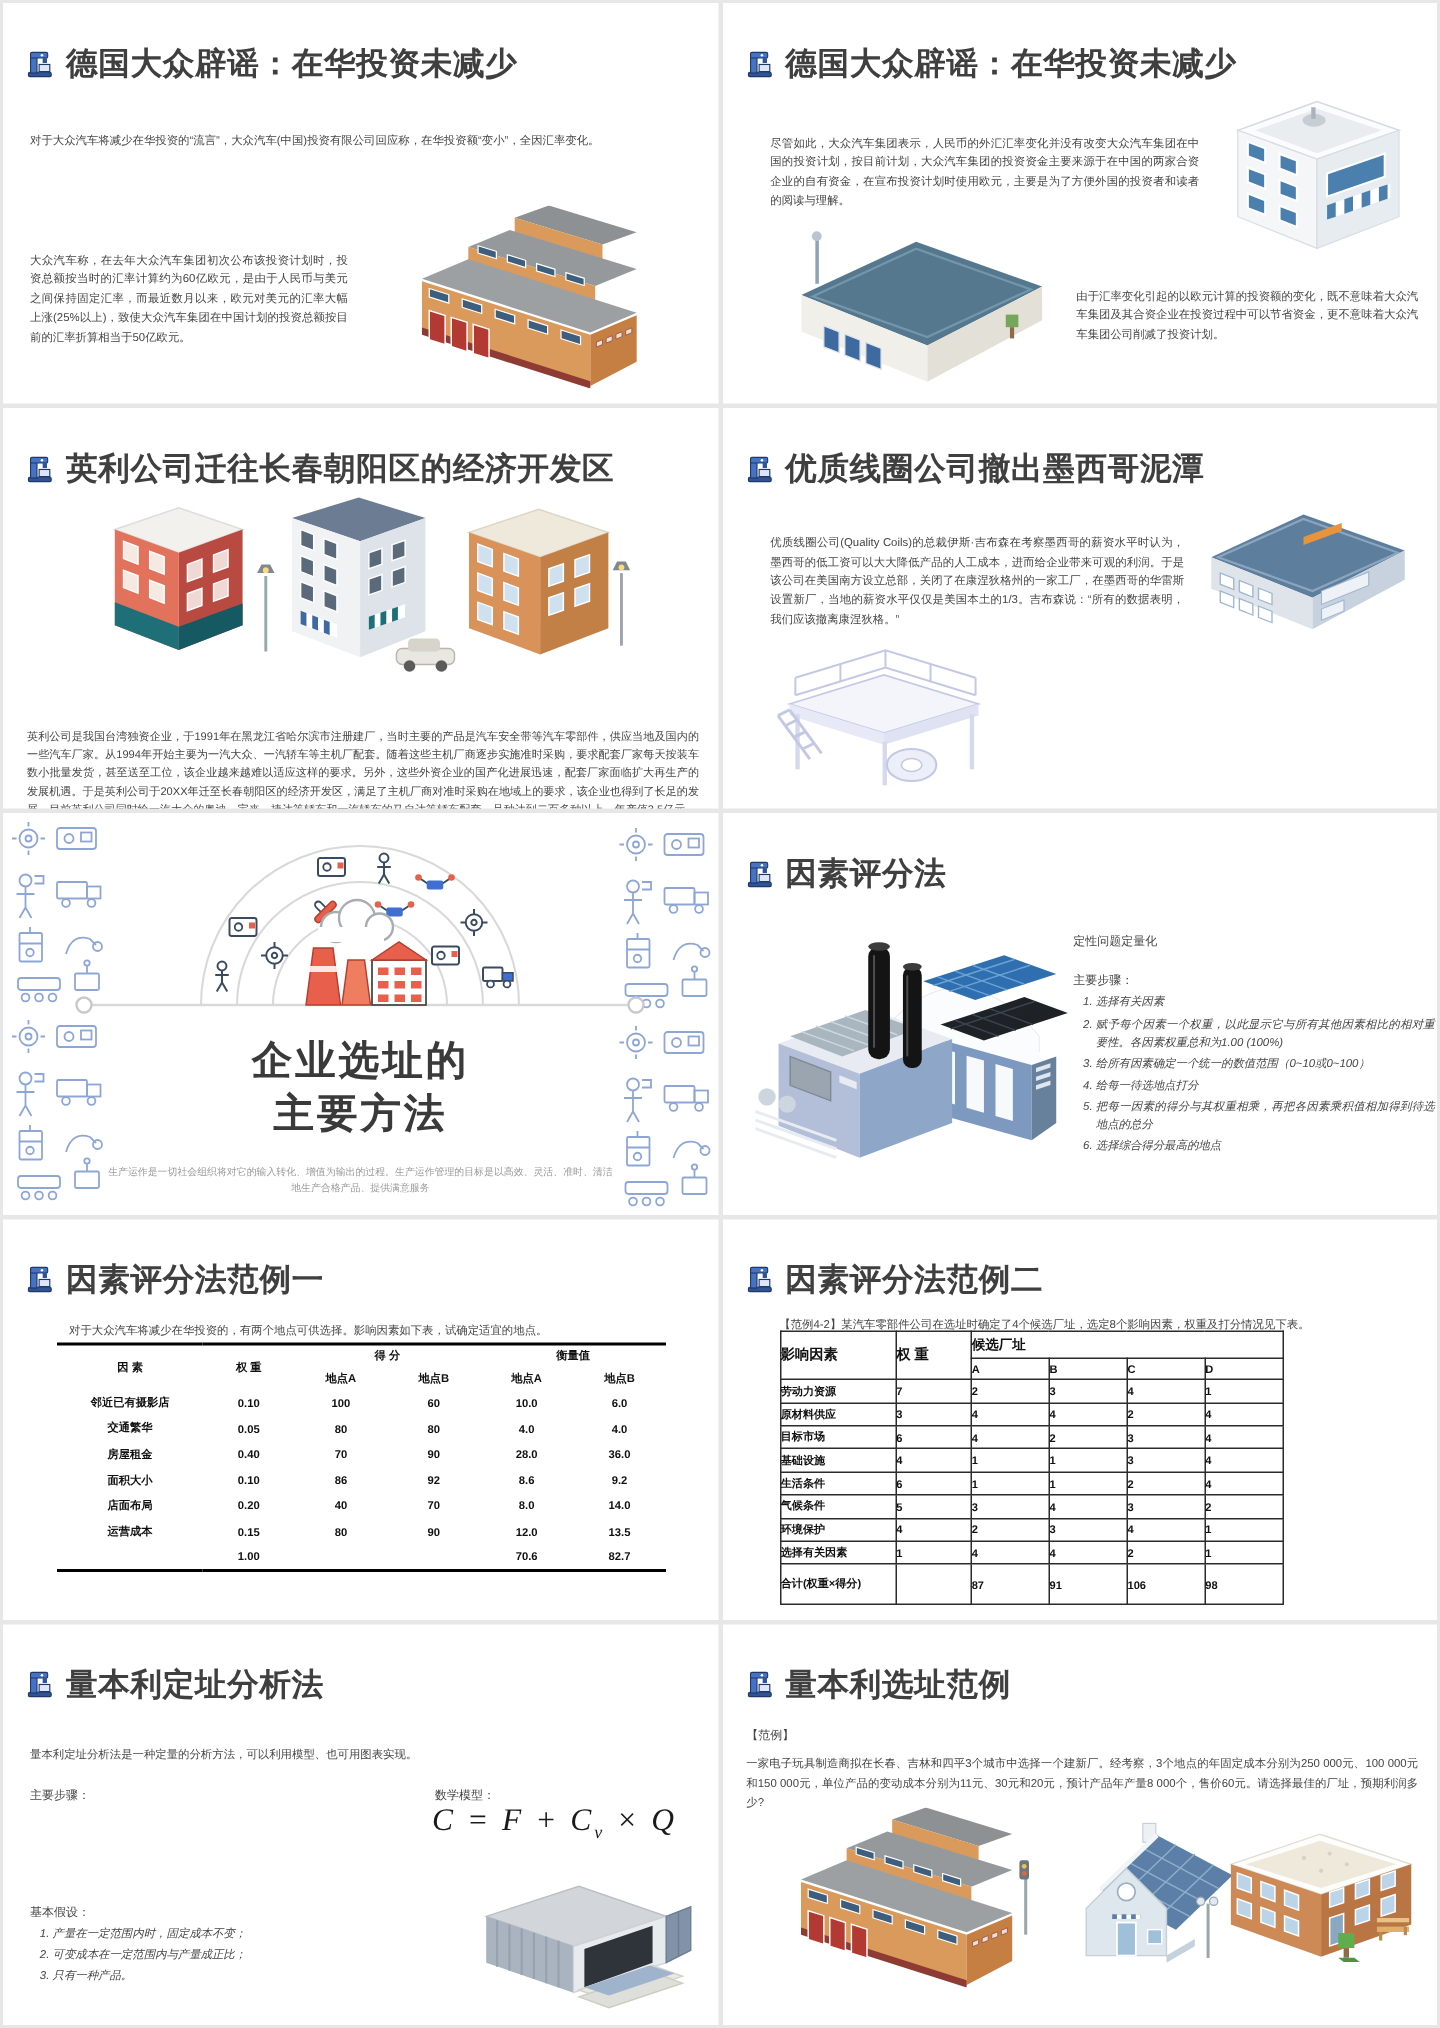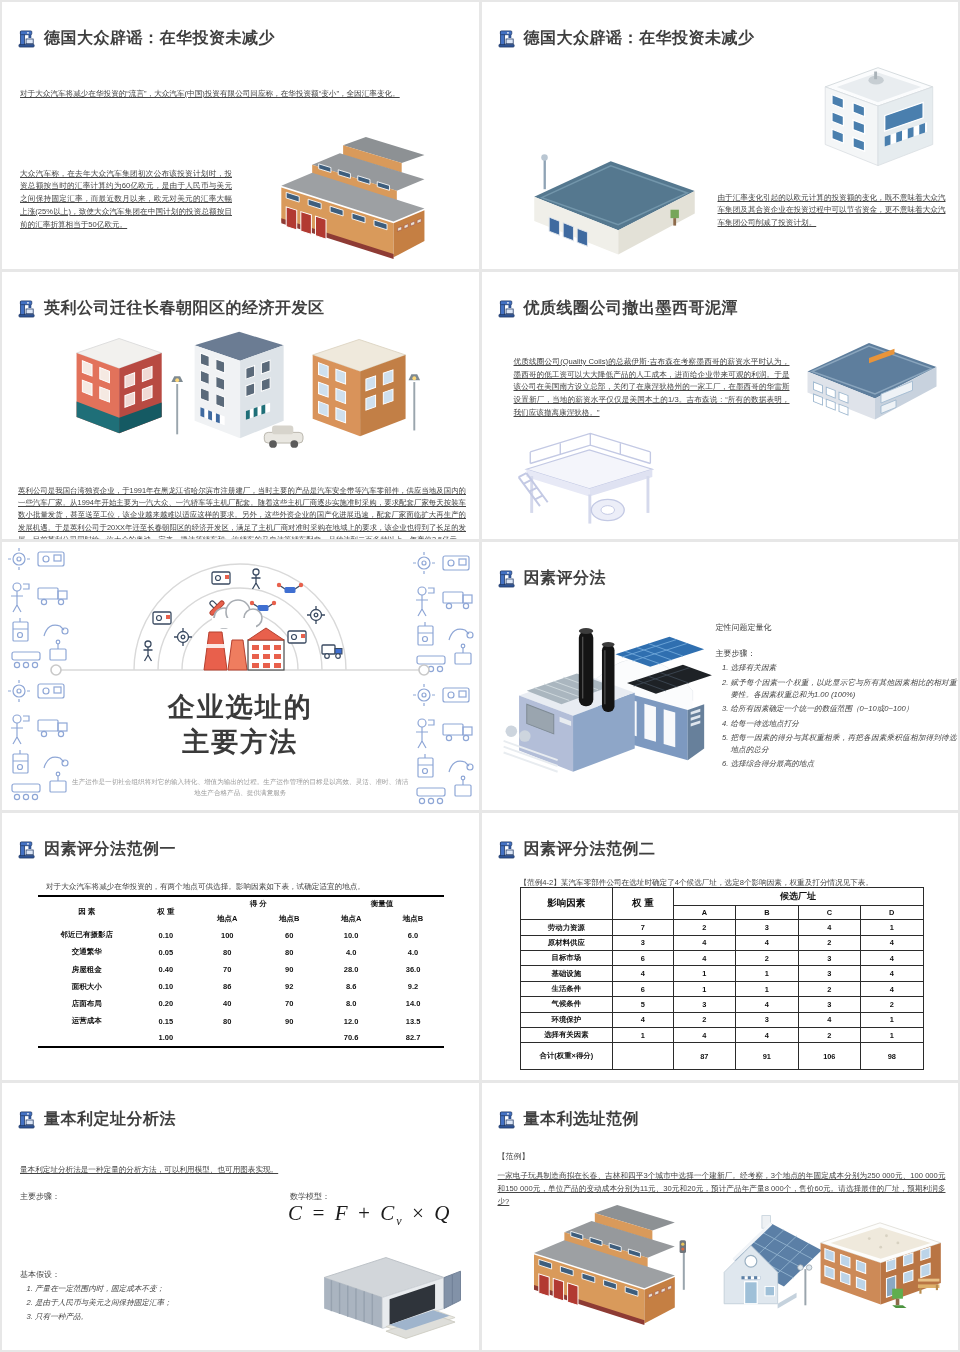--- a/index.html
+++ b/index.html
@@ -3,41 +3,41 @@
 <meta charset="utf-8">
 <style>
   html,body{margin:0;padding:0;background:#ededed;}
   body{font-family:"Liberation Sans","DejaVu Sans",sans-serif;color:#404040;}
   .sheet{width:960px;height:1352px;box-sizing:border-box;display:grid;
          grid-template-columns:repeat(2,1fr);grid-template-rows:repeat(5,1fr);
          gap:3px;padding:2px;background:#e7e7e7;}
   .slide{position:relative;background:#fff;overflow:hidden;}
   .sl-header{position:absolute;top:26px;left:16px;display:flex;align-items:center;gap:7px;}
   .sl-header .mk-icon{width:19px;height:19px;flex:0 0 auto;}
-  .sl-title{margin:0;font-size:16px;font-weight:600;color:#3f3f3f;letter-spacing:.5px;white-space:nowrap;}
-  .para{position:absolute;font-size:7.6px;line-height:1.68;color:#454545;text-align:justify;text-decoration:underline;}
+  .sl-title{margin:0;font-size:21px;font-weight:600;color:#3f3f3f;letter-spacing:.5px;white-space:nowrap;}
+  .para{position:absolute;font-size:7.6px;line-height:1.68;color:#454545;text-align:justify;}
   .label{position:absolute;font-size:8px;color:#454545;}
   ol.steps{position:absolute;margin:0;padding-left:13px;font-size:7.6px;line-height:1.62;color:#454545;font-style:italic;}
   ol.steps li{margin-bottom:2px;text-align:justify;}
   .illus{position:absolute;}
   
   .cover-title{position:absolute;left:0;right:0;top:148px;text-align:center;
                font-size:27px;line-height:1.3;font-weight:600;color:#3a3a3a;letter-spacing:2px;}
   .cover-sub{position:absolute;left:70px;right:70px;top:227px;text-align:center;
              font-size:6.6px;line-height:1.7;color:#9a9a9a;}
   
   table.tb1{position:absolute;left:36px;top:82px;width:406px;border-collapse:collapse;
             border-top:2px solid #000;border-bottom:2px solid #000;
             font-size:7.5px;font-weight:bold;color:#111;text-align:center;table-layout:fixed;}
   table.tb1 th{font-weight:bold;padding:2.5px 0;}
   table.tb1 td{padding:3.6px 0;}
   table.tb1 col.c-factor{width:24%;} table.tb1 col.c-w{width:15%;}
   
-  table.tb2{position:absolute;left:38px;top:74px;width:404px;border-collapse:collapse;
-            font-size:7.4px;font-weight:bold;color:#111;text-align:center;table-layout:fixed;}
+  table.tb2{position:absolute;left:38px;top:74px;width:336px;border-collapse:collapse;
+            font-size:7.4px;font-weight:bold;color:#111;text-align:left;table-layout:fixed;}
   table.tb2 th,table.tb2 td{border:1px solid #2b2b2b;padding:2.2px 0;font-weight:bold;}
   table.tb2 tbody tr:last-child td{padding:8px 0;border-top:1.5px solid #2b2b2b;}
   table.tb2 col.c-factor{width:23%;} table.tb2 col.c-w{width:15%;}
   
   .formula{position:absolute;font-family:"Liberation Serif","DejaVu Serif",serif;
            font-style:italic;font-size:21px;color:#1a1a1a;letter-spacing:2px;}
   .formula sub{font-size:12px;}
 </style>
 </head>
 <body>
@@ -158,20 +158,21 @@
     </svg>
   </div>
 
   <div class="slide">
     <div class="sl-header">
       <svg class="mk-icon" viewBox="0 0 20 20">
           <use href="#mk"></use>
         </svg>
       <h2 class="sl-title">德国大众辟谣：在华投资未减少</h2>
     </div>
+    <p class="para" style="left:32px;top:80px;width:286px">尽管如此，大众汽车集团表示，人民币的外汇汇率变化并没有改变大众汽车集团在中国的投资计划，按目前计划，大众汽车集团的投资资金主要来源于在中国的两家合资企业的自有资金，在宣布投资计划时使用欧元，主要是为了方便外国的投资者和读者的阅读与理解。</p>
     <svg class="illus" style="left:332px;top:58px" width="128" height="120" viewBox="0 0 130 125">
       <polygon points="10,28 65,8 122,28 65,48" fill="#fbfcfd" stroke="#d4dade" stroke-width="1"></polygon>
       <polygon points="22,28 65,13 110,28 65,44" fill="#e9edf0"></polygon>
       <ellipse cx="63" cy="21" rx="8" ry="4.5" fill="#c7ced3"></ellipse>
         <rect x="61" y="12" width="3" height="8" fill="#aab3b9"></rect>
       <polygon points="10,28 10,88 65,110 65,48" fill="#f4f6f7" stroke="#d8dde1" stroke-width="0.8"></polygon>
       <polygon points="65,48 122,28 122,88 65,110" fill="#e6ecef" stroke="#d8dde1" stroke-width="0.8"></polygon>
       <g transform="translate(17,36) skewY(21)" fill="#4a7fae" stroke="#fff" stroke-width="1.4">
           <rect width="12" height="10"></rect>
           <rect x="22" width="12" height="10"></rect>
@@ -700,21 +701,21 @@
       <svg class="mk-icon" viewBox="0 0 20 20">
           <use href="#mk"></use>
         </svg>
       <h2 class="sl-title">量本利定址分析法</h2>
     </div>
     <p class="para" style="left:18px;top:74px;width:420px">量本利定址分析法是一种定量的分析方法，可以利用模型、也可用图表实现。</p>
     <p class="label" style="left:18px;top:100px">主要步骤：</p>
     <p class="label" style="left:18px;top:178px">基本假设：</p>
     <ol class="steps" style="left:20px;top:200px;width:250px">
         <li>产量在一定范围内时，固定成本不变；</li>
-        <li>是由于人民币与美元之间保持固定汇率；</li>
+        <li>可变成本在一定范围内与产量成正比；</li>
         <li>只有一种产品。</li>
       </ol>
     <p class="label" style="left:288px;top:100px">数学模型：</p>
     <p class="formula" style="left:286px;top:118px;margin:0"><span>C = F + C</span><sub>v</sub><span> × Q</span></p>
     <svg class="illus" style="left:296px;top:160px" width="165" height="100" viewBox="0 0 180 110">
       <polygon points="28,38 96,16 160,38 92,60" fill="#d2d6da" stroke="#b9bfc4" stroke-width="1"></polygon>
       <polygon points="28,38 92,60 92,94 28,72" fill="#aab4c0"></polygon>
       <g stroke="#97a2af" stroke-width="1.6">
           <line x1="36" y1="41" x2="36" y2="75"></line>
           <line x1="45" y1="44" x2="45" y2="78"></line>

